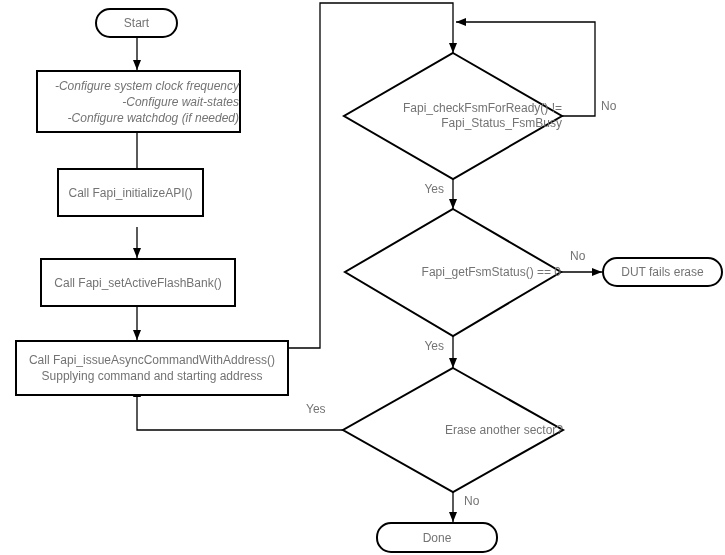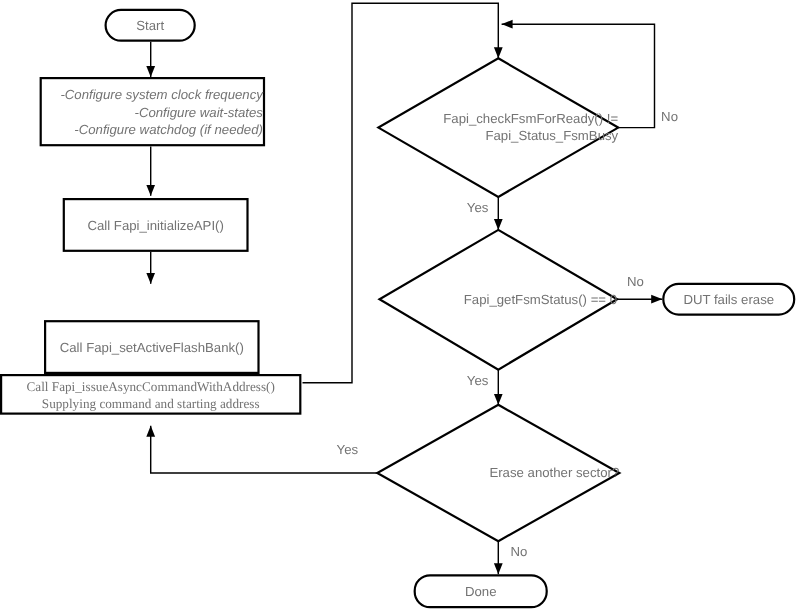--- a/index.html
+++ b/index.html
@@ -103,29 +103,29 @@
   <div class="node terminator" style="left:95px; top:8px; width:83px; height:30px;">
     <span>Start</span>
   </div>
 
   <div class="node process-left" style="left:36px; top:70px; width:205px; height:63px;">
     <span>-Configure system clock frequency</span>
     <span>-Configure wait-states</span>
     <span>-Configure watchdog (if needed)</span>
   </div>
 
-  <div class="node" style="left:57px; top:180px; width:169px; height:49px;">
+  <div class="node" style="left:57px; top:168px; width:147px; height:49px;">
     <span>Call Fapi_initializeAPI()</span>
   </div>
 
-  <div class="node" style="left:40px; top:258px; width:196px; height:49px;margin-top:33px;">
+  <div class="node" style="left:40px; top:258px; width:196px; height:49px;">
     <span>Call Fapi_setActiveFlashBank()</span>
   </div>
 
-  <div class="node" style="left:0; top:340px; width:274px; height:37px;font-family:Liberation Serif, serif;">
+  <div class="node" style="left:15px; top:340px; width:274px; height:56px;">
     <span>Call Fapi_issueAsyncCommandWithAddress()</span>
     <span>Supplying command and starting address</span>
   </div>
 
   <div class="diamond-text" style="left:344px; top:101px; width:218px;">
     <div>Fapi_checkFsmForReady() !=</div>
     <div>Fapi_Status_FsmBusy</div>
   </div>
 
   <div class="diamond-text" style="left:345px; top:265px; width:216px;">Fapi_getFsmStatus() == 0</div>

